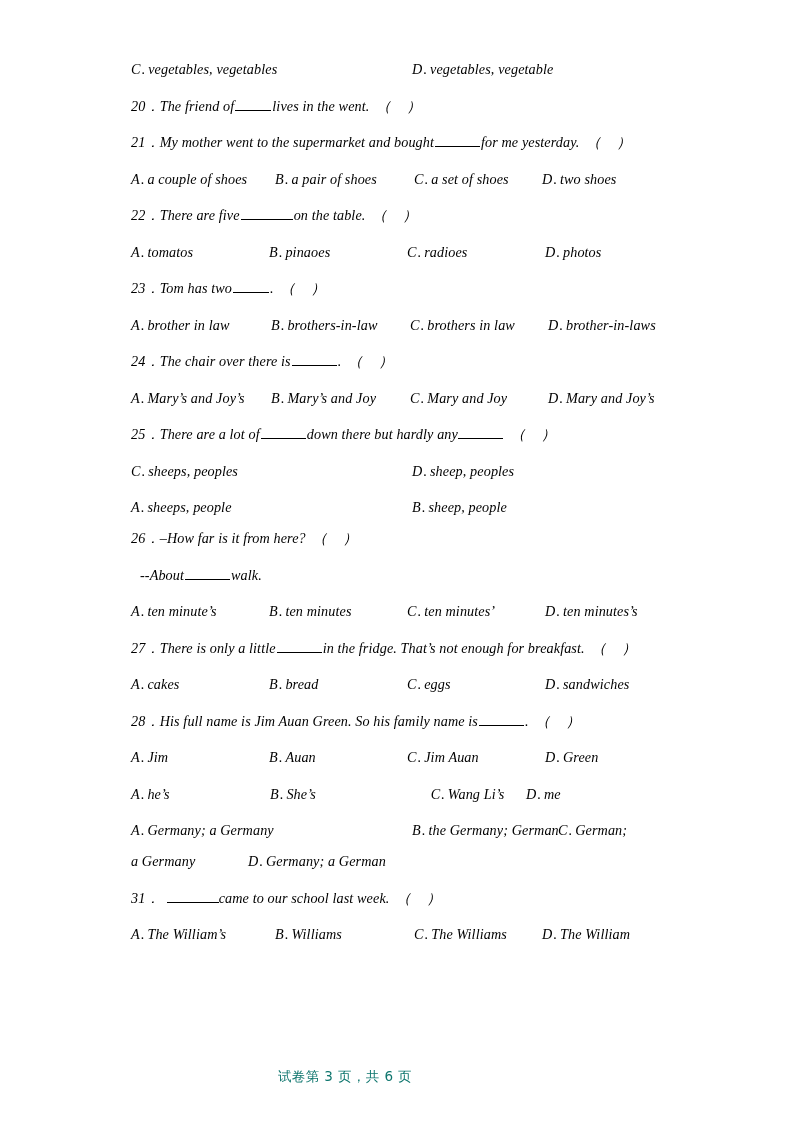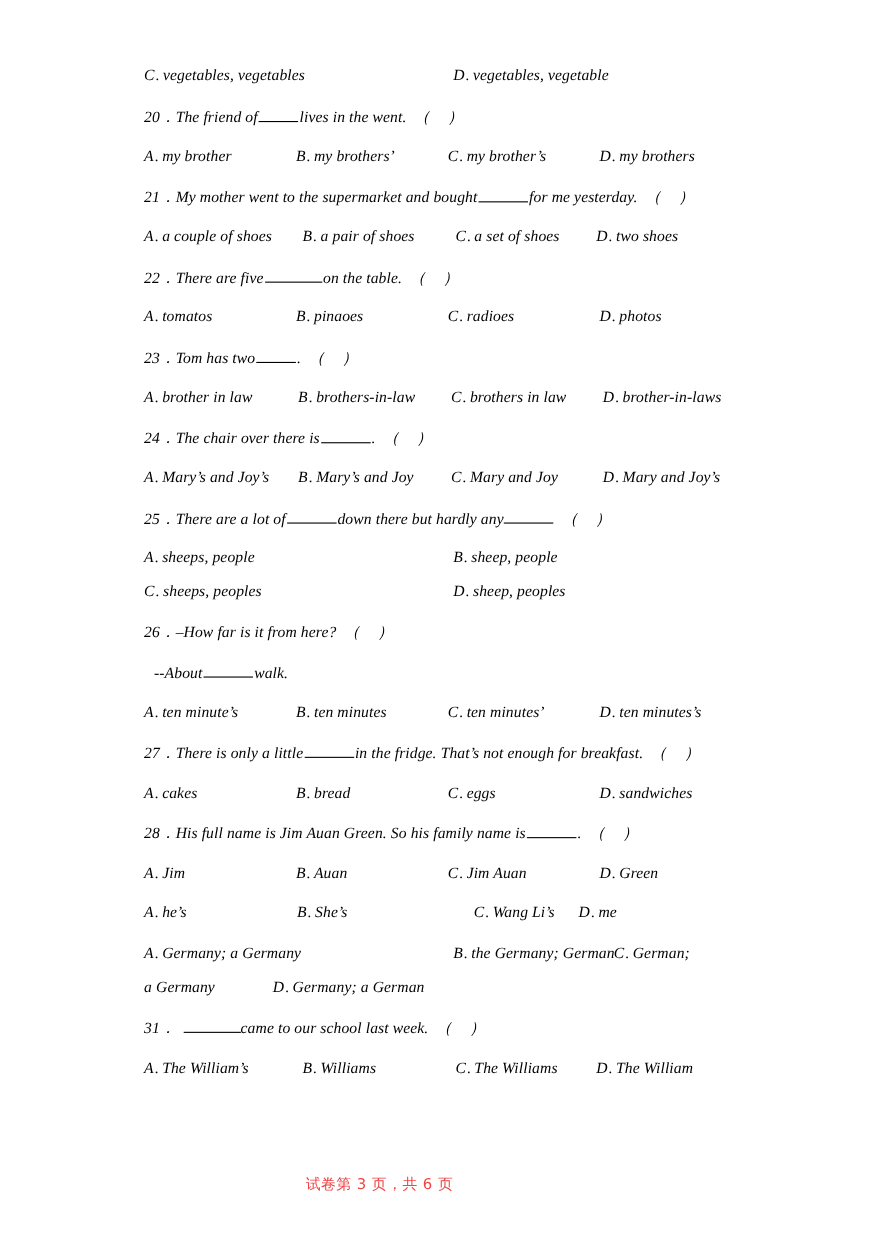--- a/index.html
+++ b/index.html
@@ -131,43 +131,37 @@
 
   
   .footer {
     position: absolute;
     left: 0;
     top: 1068px;
     width: 690px;
     text-align: center;
     font-family: "DejaVu Sans", sans-serif;
     font-size: 13.5px;
-    color: #ef4444;
+    color: #0f766e;
     letter-spacing: 0.4px;
   }
 </style>
 </head>
 <body>
 
 <div class="page">
   <div class="content">
 
     <div class="opts carry">
       <span class="opt"><span class="lab">C</span><span class="txt">vegetables, vegetables</span></span>
       <span class="opt"><span class="lab">D</span><span class="txt">vegetables, vegetable</span></span>
     </div>
 
     <div class="line">
       <span class="qnum">20</span><span>．</span><span class="stem-text">The friend of</span><span class="blank b-m"></span><span class="stem-text">lives in the went.</span><span class="paren">（<span class="gap"></span>）</span>
-    </div>
-    <div class="opts cols4">
-      <span class="opt"><span class="lab">A</span><span class="txt">my brother</span></span>
-      <span class="opt"><span class="lab">B</span><span class="txt">my brothers’</span></span>
-      <span class="opt"><span class="lab">C</span><span class="txt">my brother’s</span></span>
-      <span class="opt"><span class="lab">D</span><span class="txt">my brothers</span></span>
     </div>
 
     <div class="line">
       <span class="qnum">21</span><span>．</span><span class="stem-text">My mother went to the supermarket and bought</span><span class="blank b-l"></span><span class="stem-text">for me yesterday.</span><span class="paren">（<span class="gap"></span>）</span>
     </div>
     <div class="opts cols4b">
       <span class="opt"><span class="lab">A</span><span class="txt">a couple of shoes</span></span>
       <span class="opt"><span class="lab">B</span><span class="txt">a pair of shoes</span></span>
       <span class="opt"><span class="lab">C</span><span class="txt">a set of shoes</span></span>
       <span class="opt"><span class="lab">D</span><span class="txt">two shoes</span></span>
@@ -199,27 +193,27 @@
     <div class="opts cols4c">
       <span class="opt"><span class="lab">A</span><span class="txt">Mary’s and Joy’s</span></span>
       <span class="opt"><span class="lab">B</span><span class="txt">Mary’s and Joy</span></span>
       <span class="opt"><span class="lab">C</span><span class="txt">Mary and Joy</span></span>
       <span class="opt"><span class="lab">D</span><span class="txt">Mary and Joy’s</span></span>
     </div>
 
     <div class="line">
       <span class="qnum">25</span><span>．</span><span class="stem-text">There are a lot of</span><span class="blank b-l"></span><span class="stem-text">down there but hardly any</span><span class="blank b-l" style="margin-left:0"></span><span class="paren">（<span class="gap"></span>）</span>
     </div>
+    <div class="opts cols2">
+      <span class="opt"><span class="lab">C</span><span class="txt">sheeps, peoples</span></span>
+      <span class="opt"><span class="lab">D</span><span class="txt">sheep, peoples</span></span>
+    </div>
     <div class="opts cols2 tight">
       <span class="opt"><span class="lab">A</span><span class="txt">sheeps, people</span></span>
       <span class="opt"><span class="lab">B</span><span class="txt">sheep, people</span></span>
-    </div>
-    <div class="opts cols2">
-      <span class="opt"><span class="lab">C</span><span class="txt">sheeps, peoples</span></span>
-      <span class="opt"><span class="lab">D</span><span class="txt">sheep, peoples</span></span>
     </div>
 
     <div class="line">
       <span class="qnum">26</span><span>．</span><span class="stem-text">–How far is it from here?</span><span class="paren">（<span class="gap"></span>）</span>
     </div>
     <div class="line indent">
       <span class="stem-text">--About</span><span class="blank b-l"></span><span class="stem-text">walk.</span>
     </div>
     <div class="opts cols4">
       <span class="opt"><span class="lab">A</span><span class="txt">ten minute’s</span></span>

